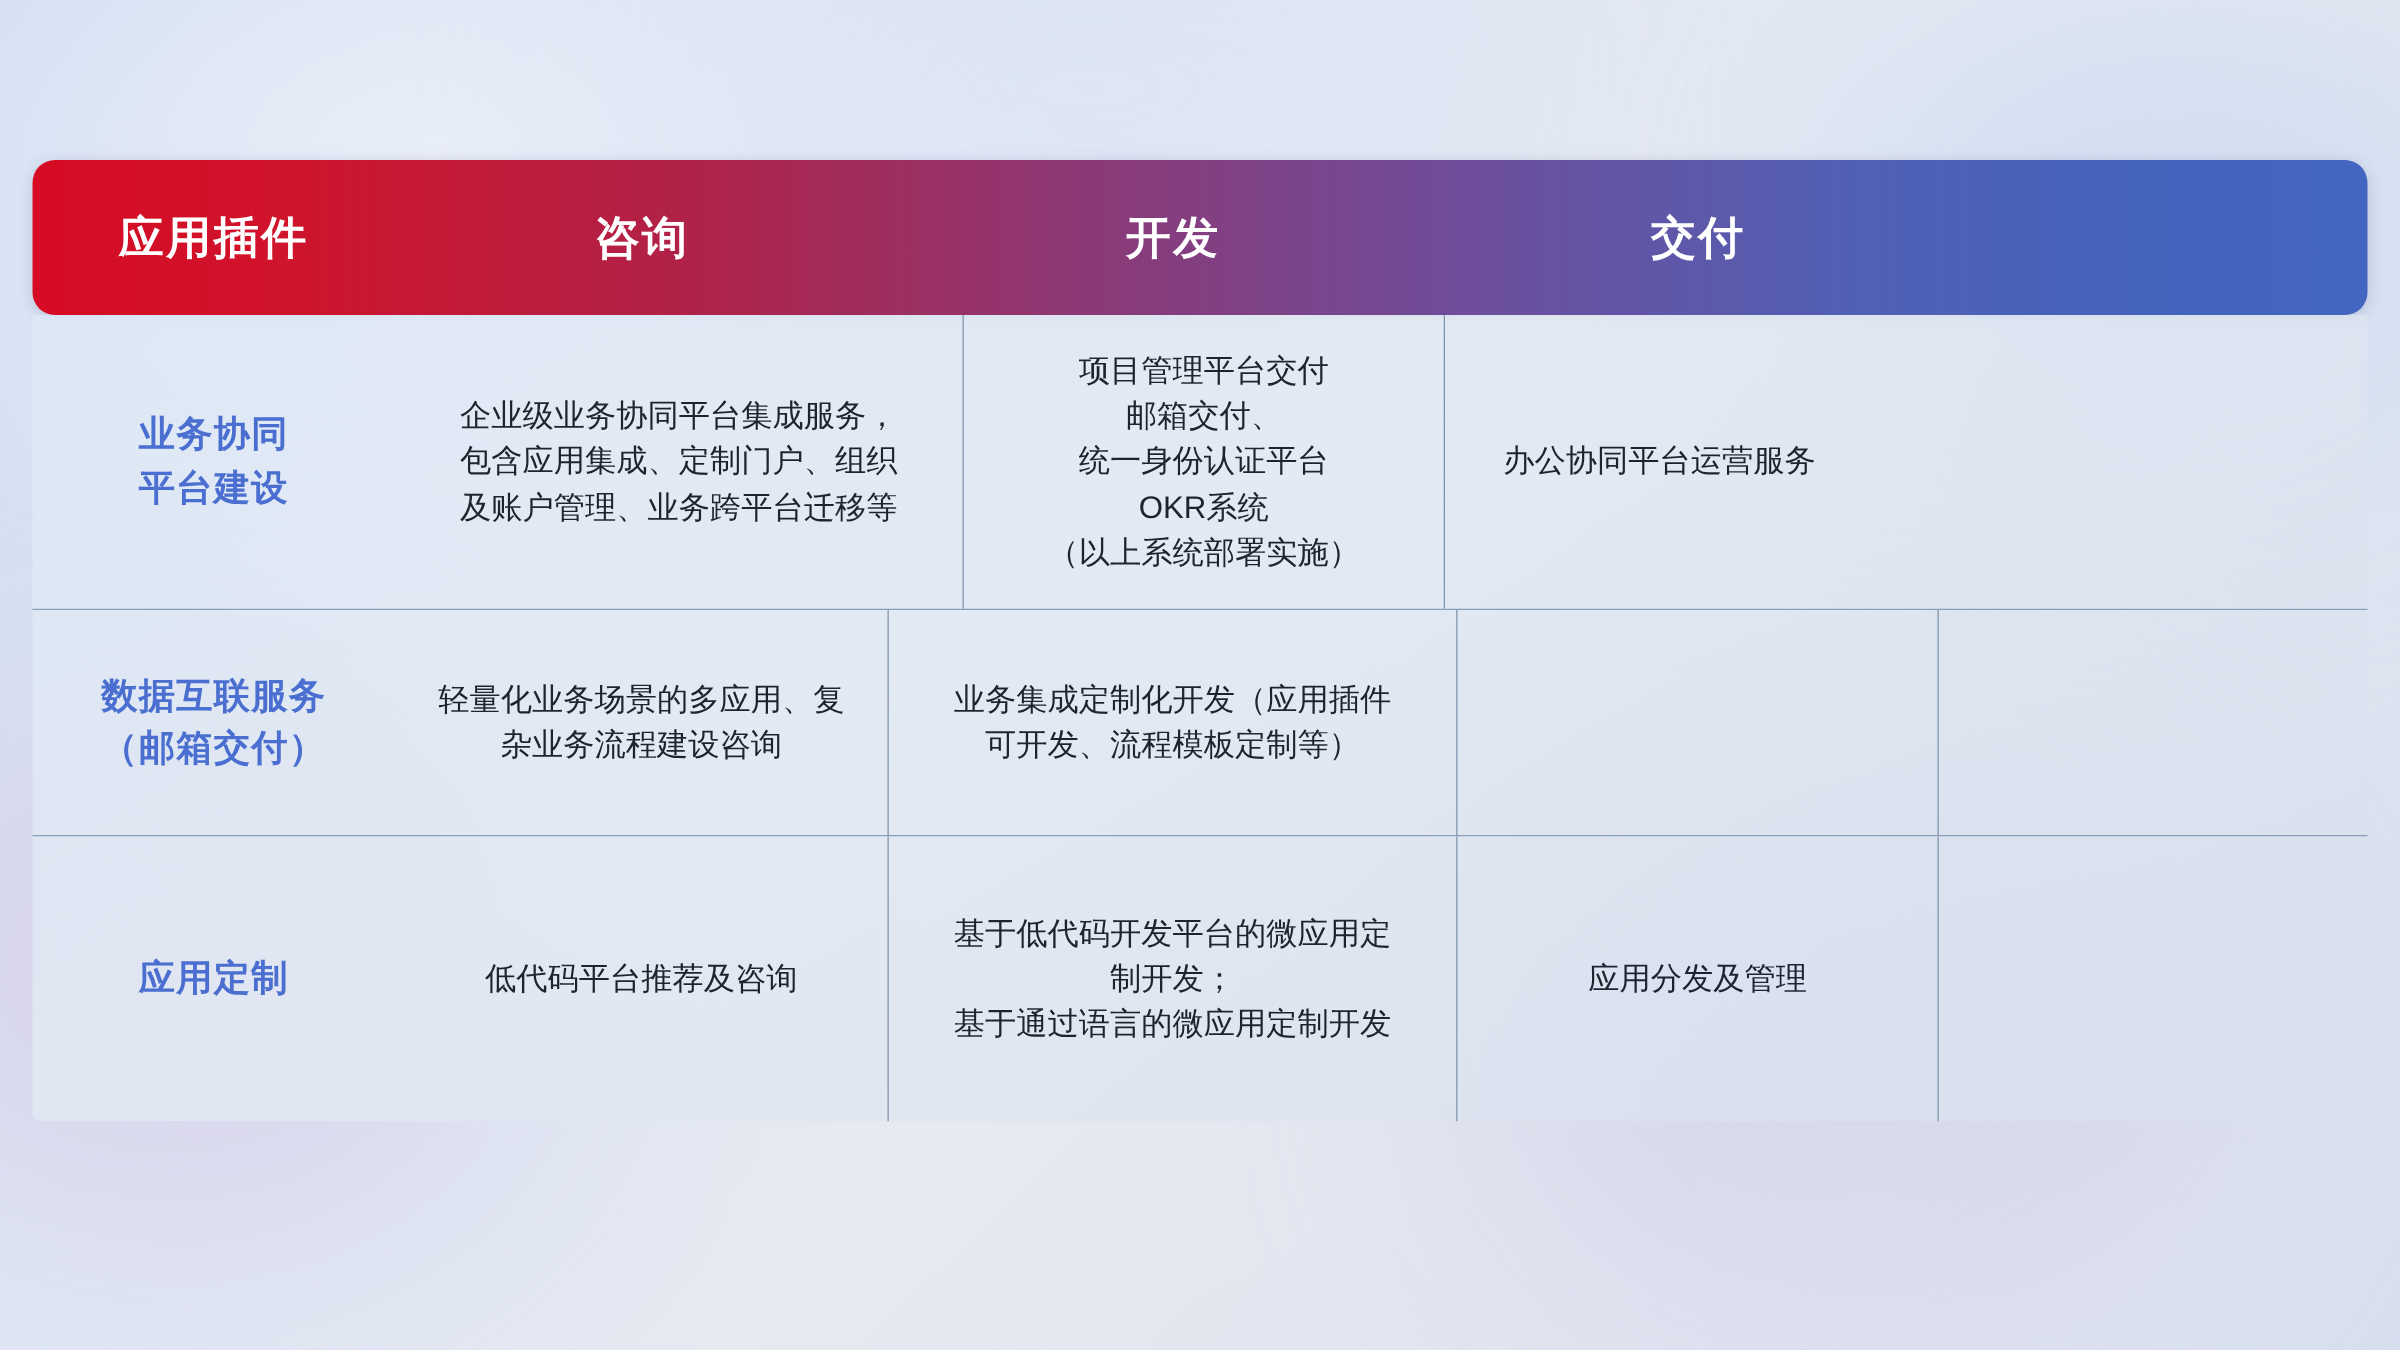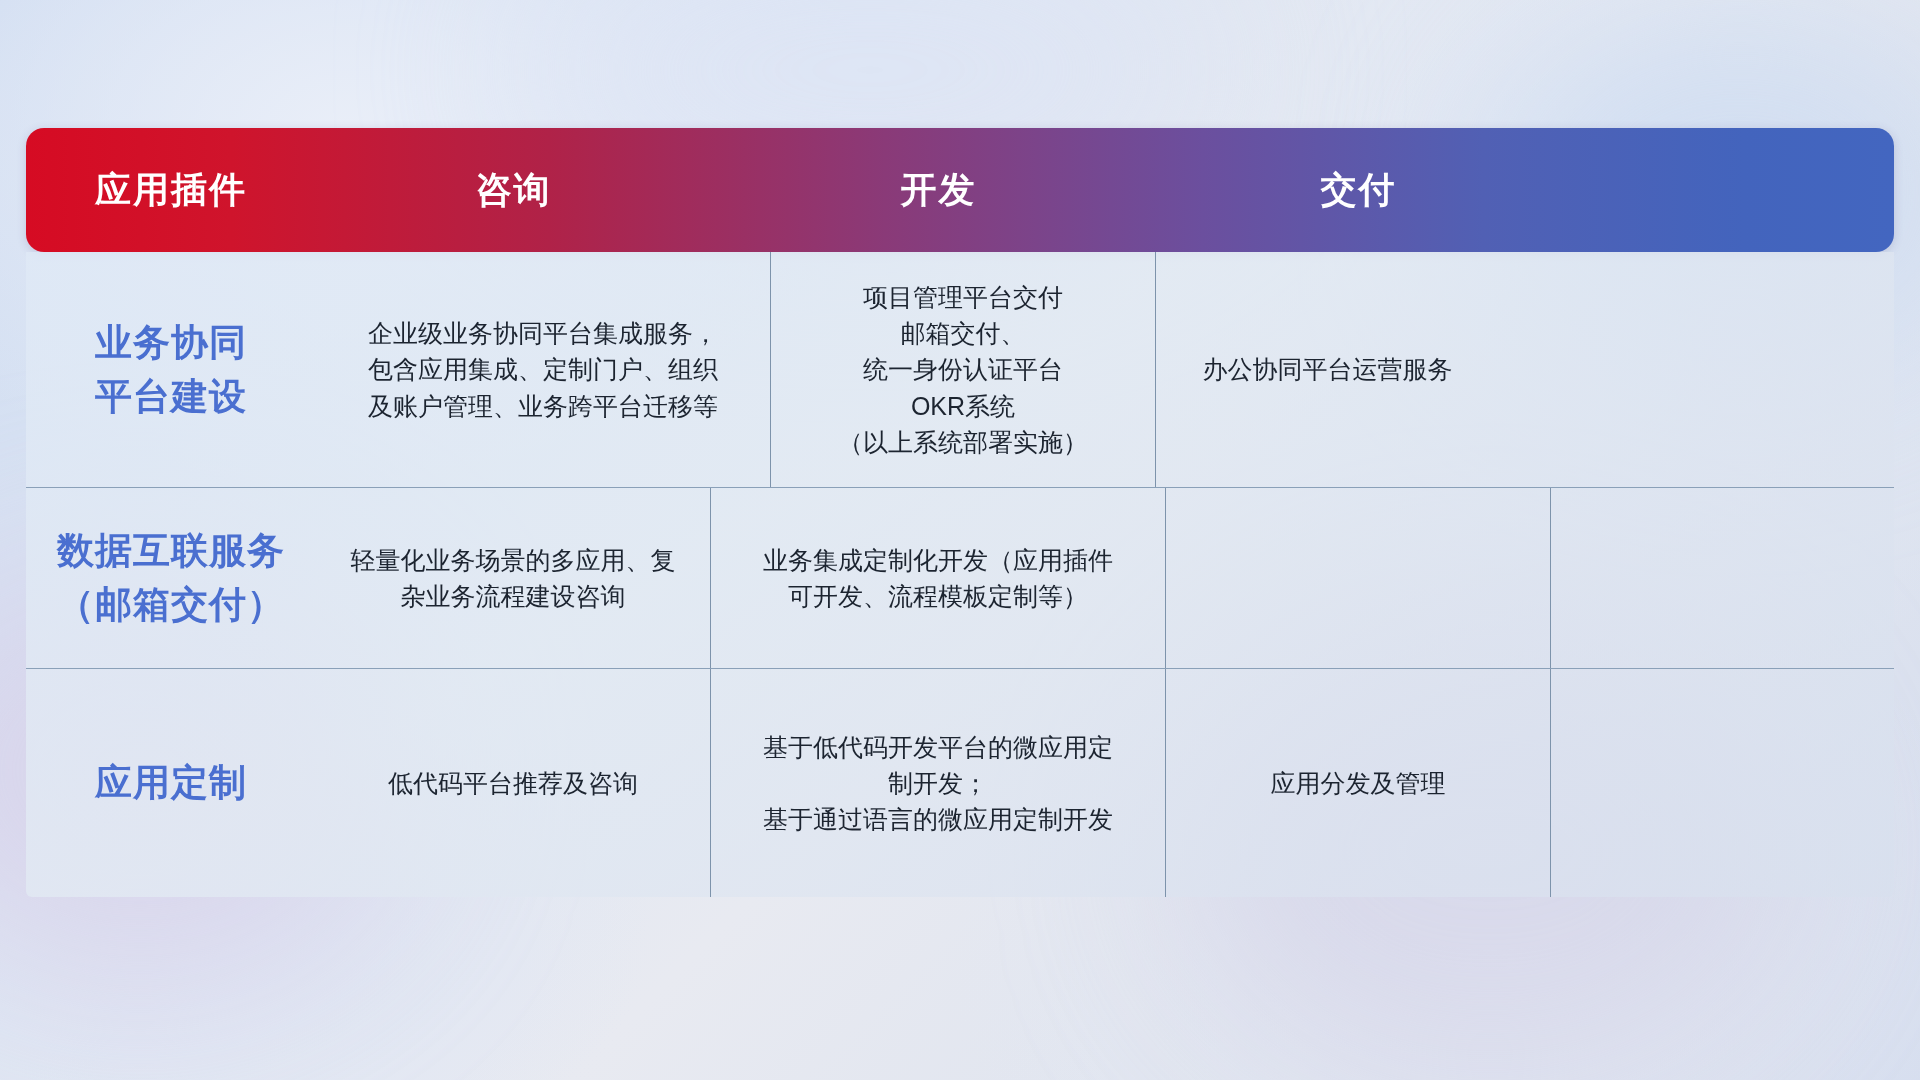--- a/index.html
+++ b/index.html
@@ -80,21 +80,21 @@
     font-size: 25px;
     color: #1c2430;
     line-height: 1.45;
     border-right: 1.5px solid #7d93ab;
   }
   .td:last-child { border-right: none; }
   .td.cat {
     border-right: none;
     color: #4a6fd0;
     font-weight: bold;
-    font-size: 37px;
+    font-size: 29px;
     line-height: 1.45;
     letter-spacing: 1px;
   }
 
   
   .c0 { width: 290px; }
   .c1 { width: 395px; }
   .c2 { width: 455px; }
   .c3 { width: 385px; }
   .c4 { width: 343px; }

